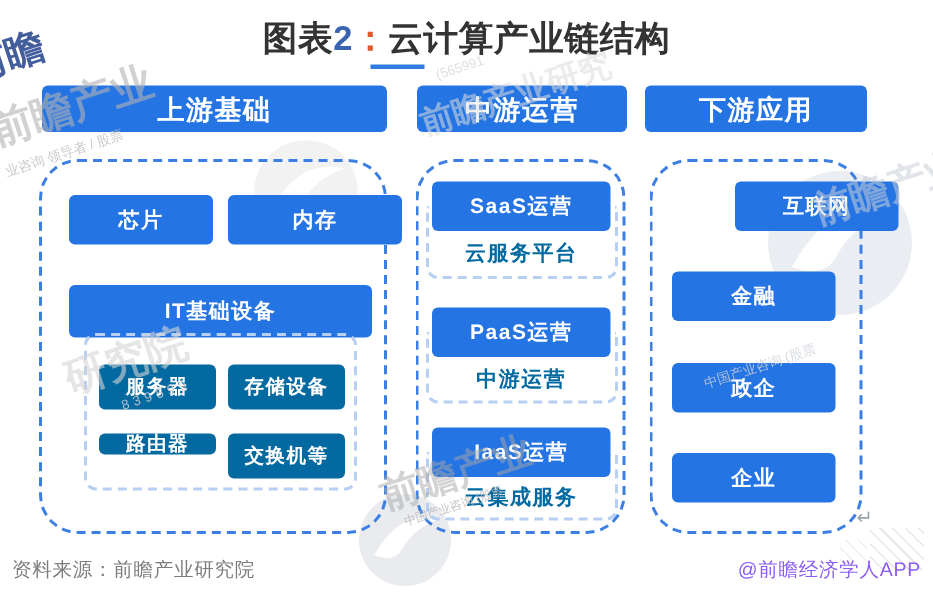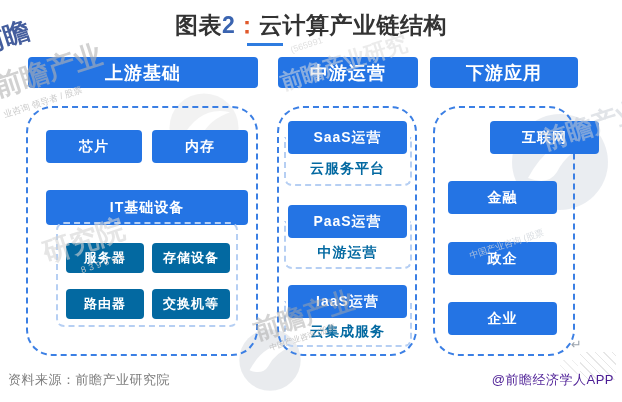--- a/index.html
+++ b/index.html
@@ -23,38 +23,38 @@
   .grp-label{position:absolute;left:288px;width:119px;text-align:center;
              font-weight:bold;color:#0369a1;font-size:14px;letter-spacing:1px;}
   
   #hdr-up  {left:28px; top:57px;width:230px;height:31px;}
   #hdr-mid {left:278px;top:57px;width:140px;height:31px;}
   #hdr-down{left:430px;top:57px;width:148px;height:31px;}
   #box-up  {left:26px; width:228px;}
   #box-mid {left:277px;width:136px;}
   #box-down{left:433px;width:138px;}
   #chip   {left:46px;top:130px;width:96px;height:33px;}
-  #memory {left:152px;top:130px;width:96px;height:33px;}
+  #memory {left:152px;top:130px;width:116px;height:33px;}
   #itbox  {left:46px;top:190px;width:202px;height:35px;}
   #it-dash{left:56px;top:222px;width:178px;height:101px;}
   #server {left:66px; top:243px;width:78px;height:30px;}
   #storage{left:152px;top:243px;width:78px;height:30px;}
-  #router {left:66px; top:289px;width:78px;height:30px;}
+  #router {left:66px; top:289px;width:78px;height:14px;}
   #switch {left:152px;top:289px;width:78px;height:30px;}
   .gbtn{left:288px;width:119px;height:33px;z-index:2;}
   #saas{top:121px;} #paas{top:205px;} #iaas{top:285px;}
   #gd1{left:284px;top:137px;width:124px;height:47px;z-index:1;}
   #gd2{left:284px;top:221px;width:124px;height:46px;z-index:1;}
   #gd3{left:284px;top:301px;width:124px;height:44px;z-index:1;}
   #gl1{top:160px;} #gl2{top:244px;} #gl3{top:323px;}
   .dnode{left:448px;width:109px;height:33px;}
   #dn0{top:121px;margin-left:42px;} #dn1{top:181px;} #dn2{top:242px;} #dn3{top:302px;}
   
   .src{position:absolute;left:8px;top:371px;font-size:13px;color:#7d7d7d;letter-spacing:.5px;}
-  .credit{position:absolute;right:8px;top:371px;font-size:13px;color:#4c1d95;letter-spacing:.5px;}
+  .credit{position:absolute;right:8px;top:371px;font-size:13px;color:#8b5cf6;letter-spacing:.5px;}
   .ret{position:absolute;left:571px;top:337px;font-size:13px;color:#9aa3ad;}
   
   .wm{position:absolute;font-weight:bold;pointer-events:none;white-space:nowrap;
       transform:rotate(-18deg);z-index:3;}
   .wm-navy{left:-22px;top:20px;font-size:26px;color:#24418c;opacity:.85;}
   .wm-tl  {left:-8px;top:52px;font-size:28px;color:#b3b3b3;opacity:.6;}
   .wm-tl2 {left:2px;top:96px;font-size:9px;color:#bdbdbd;opacity:.8;font-weight:normal;}
   .wm-tc  {left:278px;top:48px;font-size:22px;color:#dcdcdc;opacity:.55;}
   .wm-tc2 {left:290px;top:40px;font-size:9px;color:#d8d8d8;opacity:.8;font-weight:normal;}
   .wm-ctr {left:42px;top:222px;font-size:28px;color:#d4d4d4;opacity:.6;}

